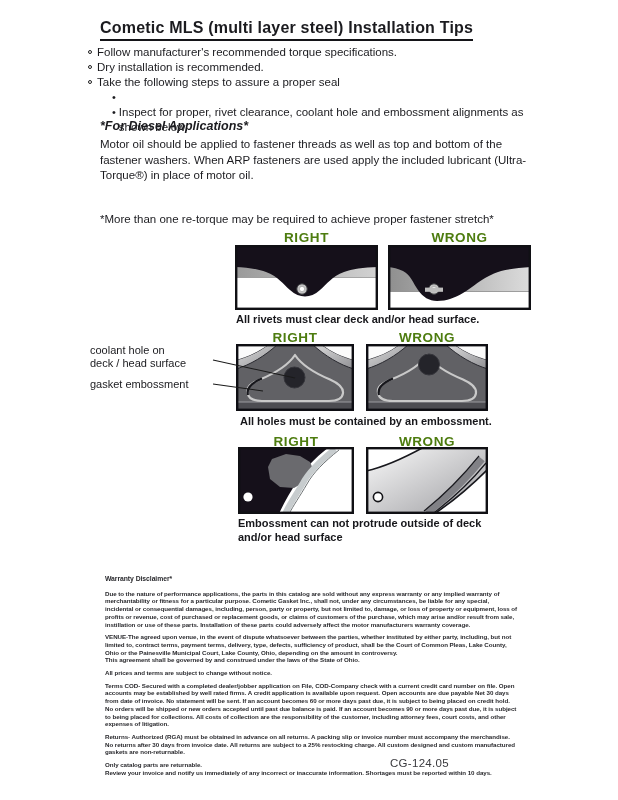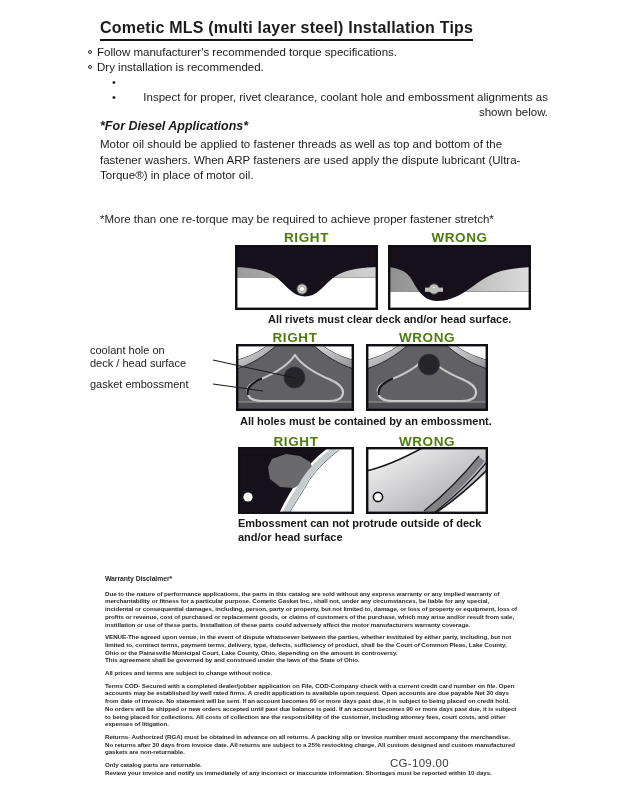--- a/index.html
+++ b/index.html
@@ -7,21 +7,21 @@
   .page {
     position:relative; width:618px; height:800px; background:#ffffff;
     font-family:"Liberation Sans", sans-serif; color:#1b1b1f;
     margin:0 auto; overflow:hidden;padding-left:12px;
   }
   .abs { position:absolute; }
   .title {
     font-size:16px; font-weight:700; letter-spacing:0.2px;
     border-bottom:2px solid #141418; padding-bottom:2px; display:inline-block;
   }
-  .bullets { font-size:11.5px; line-height:15px;text-align:right; }
+  .bullets { font-size:11.5px; line-height:15px; }
   .brow { display:flex; align-items:flex-start; }
   .circ {
     width:4px; height:4px; border:1.2px solid #222; border-radius:50%;
     margin:5px 5px 0 0; flex:0 0 auto;
   }
   .dotm { margin:0 3px 0 24px; font-size:11px; line-height:15px; }
   .h2 { font-size:12.5px; font-weight:700; }
   .para { font-size:11.5px; line-height:15.5px; width:438px; }
   .dglabel { font-size:13.5px; font-weight:700; letter-spacing:0.6px; text-align:center; color:#4d7c0f; }
   .caption { font-size:11px; font-weight:700; color:#17171b; line-height:13.5px; }
@@ -45,30 +45,34 @@
   <div class="abs bullets" style="left:88px; top:45px; width:460px;">
     <div class="brow">
       <span class="circ"></span>
       <span>Follow manufacturer's recommended torque specifications.</span>
     </div>
     <div class="brow">
       <span class="circ"></span>
       <span>Dry installation is recommended.</span>
     </div>
     <div class="brow">
+      <span class="circ"></span>
+      <span>Take the following steps to assure a proper seal</span>
+    </div>
+    <div class="brow">
       <span class="dotm">•</span>
     </div>
     <div class="brow">
       <span class="dotm">•</span>
       <span>Inspect for proper, rivet clearance, coolant hole and embossment alignments as shown below.</span>
     </div>
   </div>
 
   <div class="abs h2" style="left:100px; top:119px;font-style:italic;">*For Diesel Applications*</div>
-  <div class="abs para" style="left:100px; top:137px;">Motor oil should be applied to fastener threads as well as top and bottom of the fastener washers. When ARP fasteners are used apply the dispute lubricant (Ultra-Torque®) in place of motor oil.</div>
+  <div class="abs para" style="left:100px; top:137px;">Motor oil should be applied to fastener threads as well as top and bottom of the fastener washers. When ARP fasteners are used apply the included lubricant (Ultra-Torque®) in place of motor oil.</div>
   <div class="abs para" style="left:100px; top:212px;">*More than one re-torque may be required to achieve proper fastener stretch*</div>
 
   <div class="abs dglabel" style="left:235px; top:230px; width:143px;">RIGHT</div>
   <div class="abs dglabel" style="left:388px; top:230px; width:143px;">WRONG</div>
 
   <div class="abs" style="left:235px; top:245px;">
     <svg width="143" height="65" viewBox="0 0 143 65">
       <defs>
         <linearGradient id="band1" x1="0" y1="0" x2="1" y2="0">
           <stop offset="0" stop-color="#9a9a9a"></stop>
@@ -97,21 +101,21 @@
       <rect x="1" y="22" width="141" height="24.5" fill="url(#band2)"></rect>
       <line x1="1" y1="46.5" x2="142" y2="46.5" stroke="#7d7d7d" stroke-width="0.7"></line>
       <path d="M0,0 H143 V22 C127,23 114,25 106,28.5 C93,34 85,42 75,48 C67,52.5 59,56 49,56 C41,56 35,52 30,45 C25,38 23,30 15,26 C10,23.5 5,22.5 0,22 Z" fill="#15101a"></path>
       <circle cx="46" cy="44" r="5.2" fill="#c2c2c2" stroke="#3f3f43" stroke-width="1"></circle>
       <circle cx="46" cy="44" r="2.6" fill="#ffffff" stroke="#8a8a8a" stroke-width="0.5"></circle>
       <rect x="37" y="42.6" width="18" height="4.2" fill="#bdbdbd"></rect>
       <rect x="1.2" y="1.2" width="140.6" height="62.6" fill="none" stroke="#101014" stroke-width="2.4"></rect>
     </svg>
   </div>
 
-  <div class="abs caption" style="left:236px; top:313px;margin-left:32px;">All rivets must clear deck and/or head surface.</div>
+  <div class="abs caption" style="left:236px; top:313px;">All rivets must clear deck and/or head surface.</div>
 
   <div class="abs dglabel" style="left:236px; top:330px; width:118px;">RIGHT</div>
   <div class="abs dglabel" style="left:366px; top:330px; width:122px;">WRONG</div>
 
   <div class="abs annot" style="left:90px; top:344px; width:122px;">
     <div>coolant hole on</div>
     <div>deck / head surface</div>
   </div>
   <div class="abs annot" style="left:90px; top:378px; width:122px;">gasket embossment</div>
 
@@ -205,15 +209,15 @@
     <p>Due to the nature of performance applications, the parts in this catalog are sold without any express warranty or any implied warranty of merchantability or fitness for a particular purpose.  Cometic Gasket Inc., shall not, under any circumstances, be liable for any special, incidental or consequential damages, including, person, party or property, but not limited to, damage, or loss of property or equipment, loss of profits or revenue, cost of purchased or replacement goods, or claims of customers of the purchase, which may arise and/or result from sale, instillation or use of these parts.  Installation of these parts could adversely affect the motor manufacturers warranty coverage.</p>
     <p class="tight">VENUE-The agreed upon venue, in the event of dispute whatsoever between the parties, whether instituted by either party, including, but not limited to, contract terms, payment terms, delivery, type, defects, sufficiency of product, shall be the Court of Common Pleas, Lake County, Ohio or the Painesville Municipal Court, Lake County, Ohio, depending on the amount in controversy.</p>
     <p>This agreement shall be governed by and construed under the laws of the State of Ohio.</p>
     <p>All prices and terms are subject to change without notice.</p>
     <p>Terms COD- Secured with a completed dealer/jobber application on File, COD-Company check with a current credit card number on file.  Open accounts may be established by well rated firms.  A credit application is available upon request.  Open accounts are due payable Net 30 days from date of invoice.  No statement will be sent.  If an account becomes 60 or more days past due, it is subject to being placed on credit hold.  No orders will be shipped or new orders accepted until past due balance is paid.  If an account becomes 90 or more days past due, it is subject to being placed for collections.  All costs of collection are the responsibility of the customer, including attorney fees, court costs, and other expenses of litigation.</p>
     <p>Returns- Authorized (RGA) must be obtained in advance on all returns.  A packing slip or invoice number must accompany the merchandise.  No returns after 30 days from invoice date.  All returns are subject to a 25% restocking charge.  All custom designed and custom manufactured gaskets are non-returnable.</p>
     <p class="tight">Only catalog parts are returnable.</p>
     <p>Review your invoice and notify us immediately of any incorrect or inaccurate information.  Shortages must be reported within 10 days.</p>
   </div>
 
-  <div class="abs footer-code" style="left:390px; top:757px;">CG-109.00</div>
+  <div class="abs footer-code" style="left:390px; top:757px;">CG-124.05</div>
 
 </div>
 
 </body></html>

